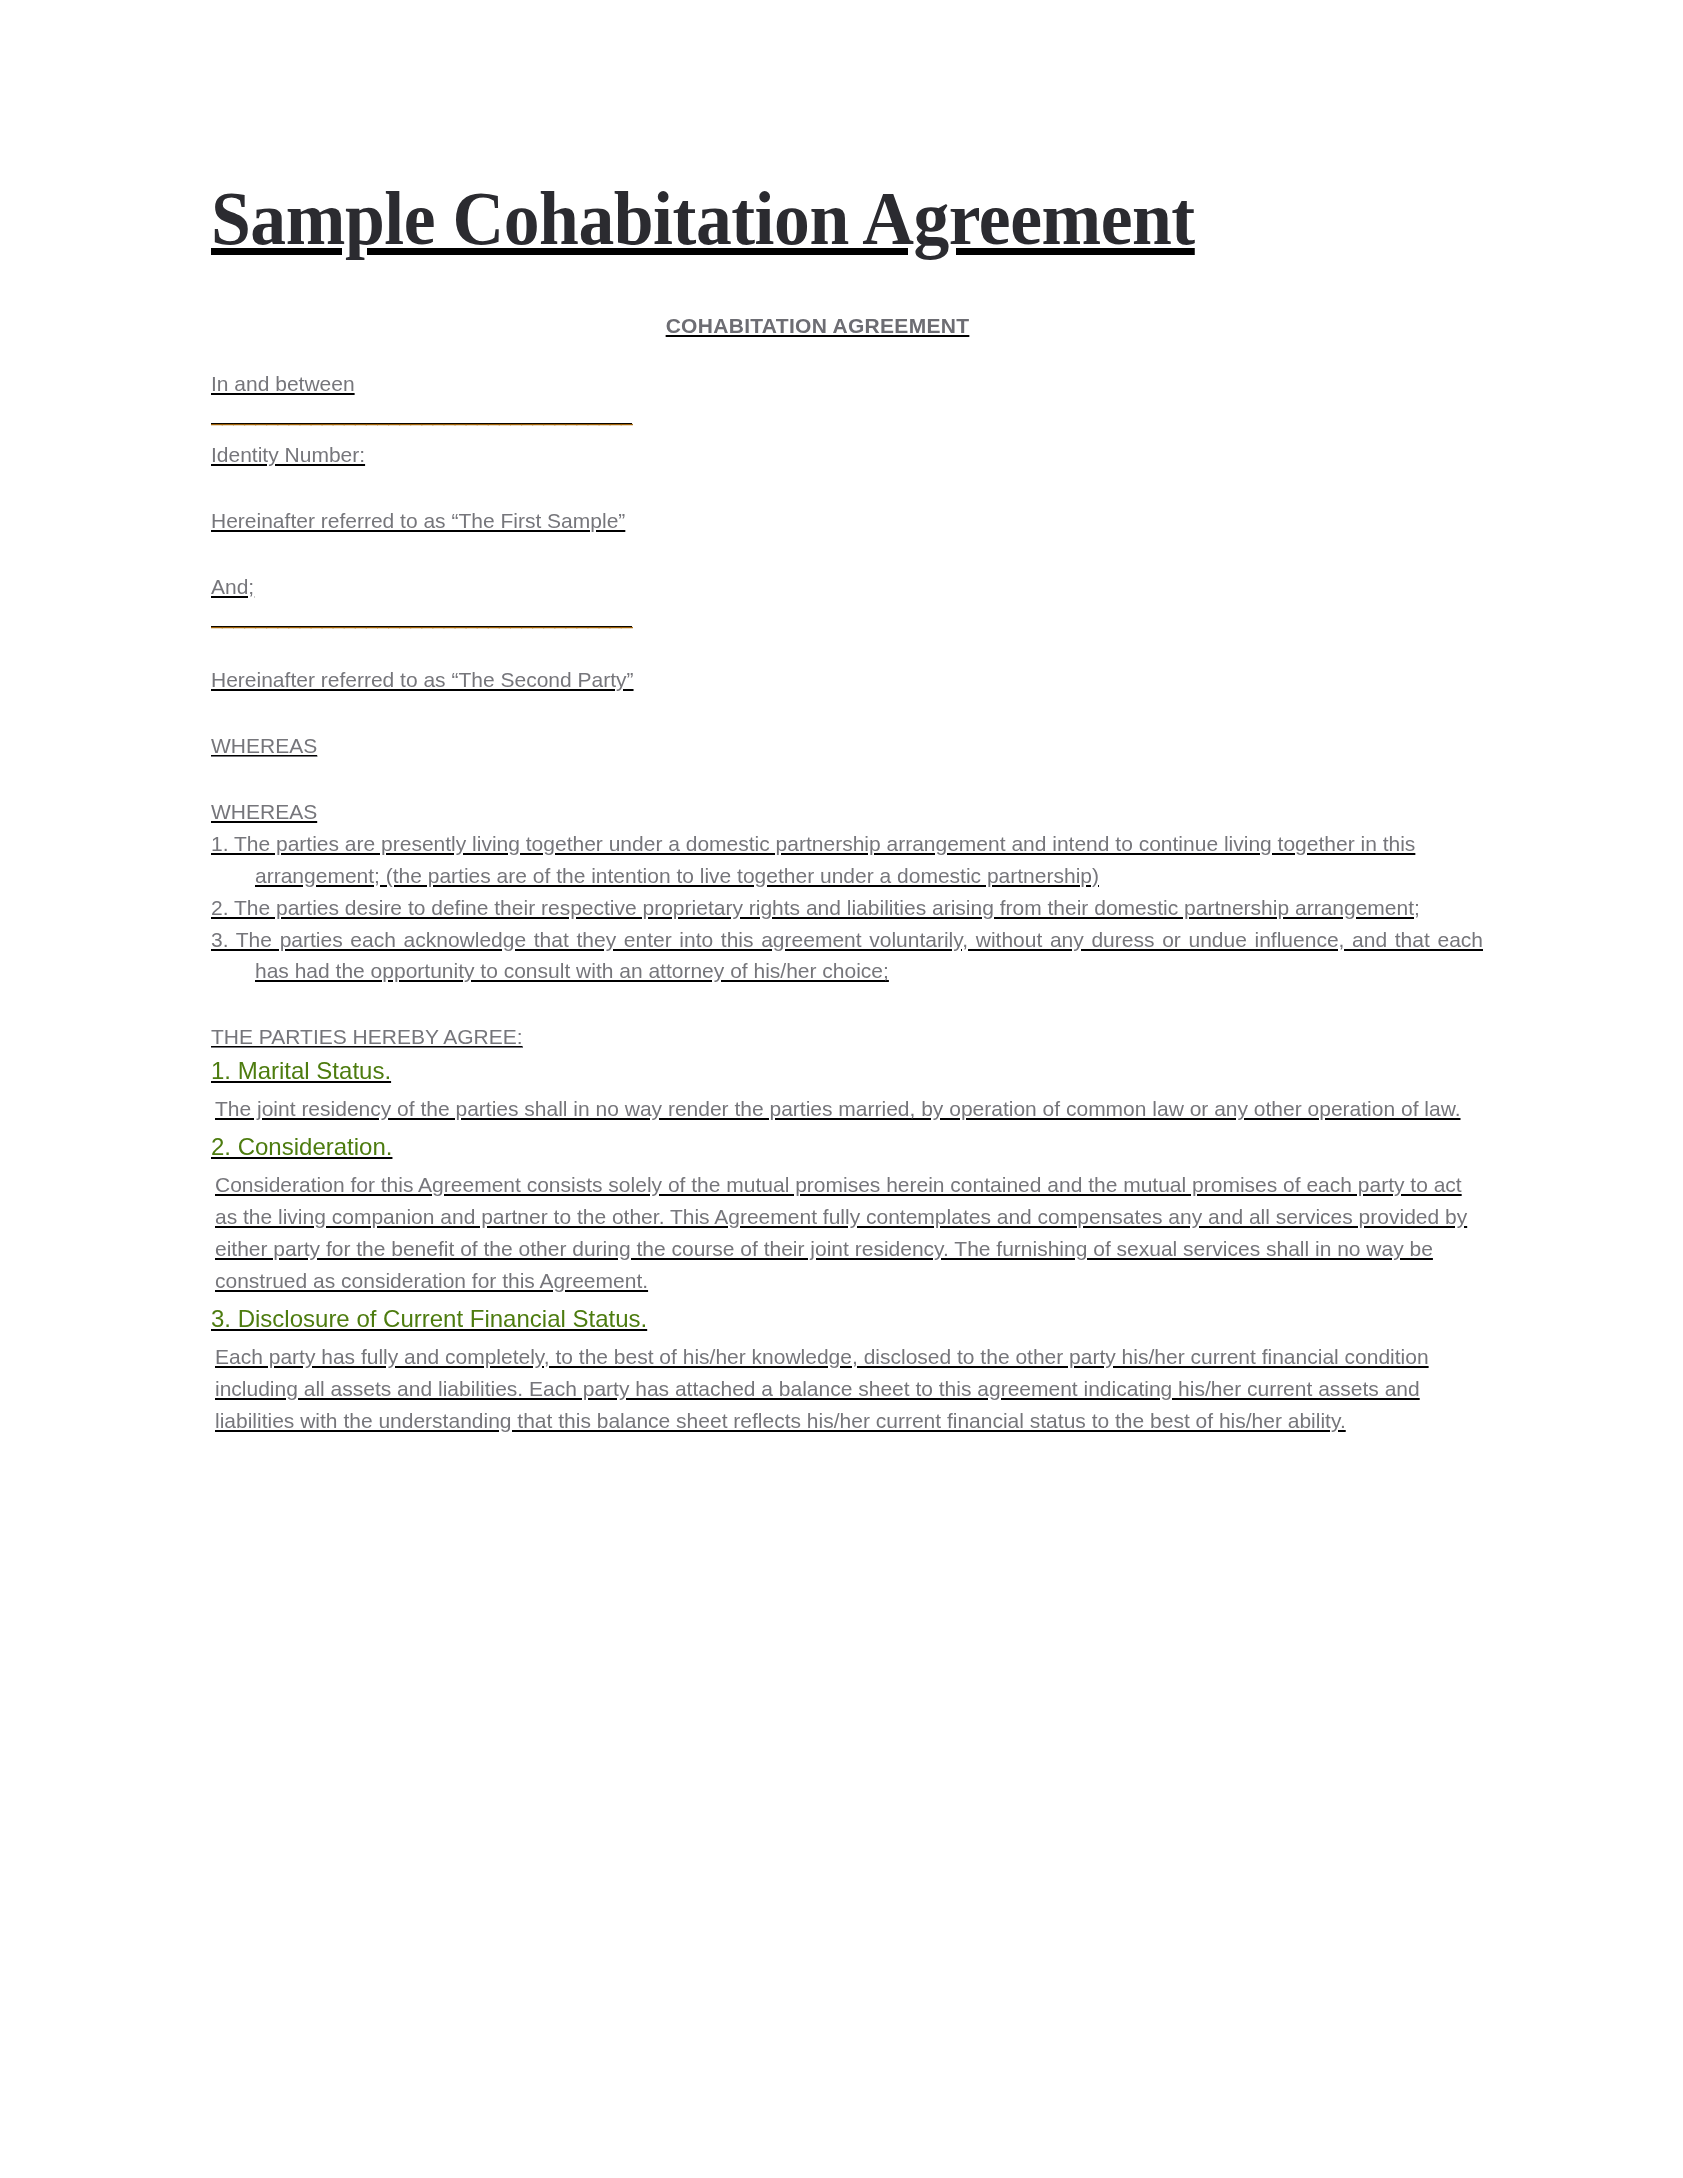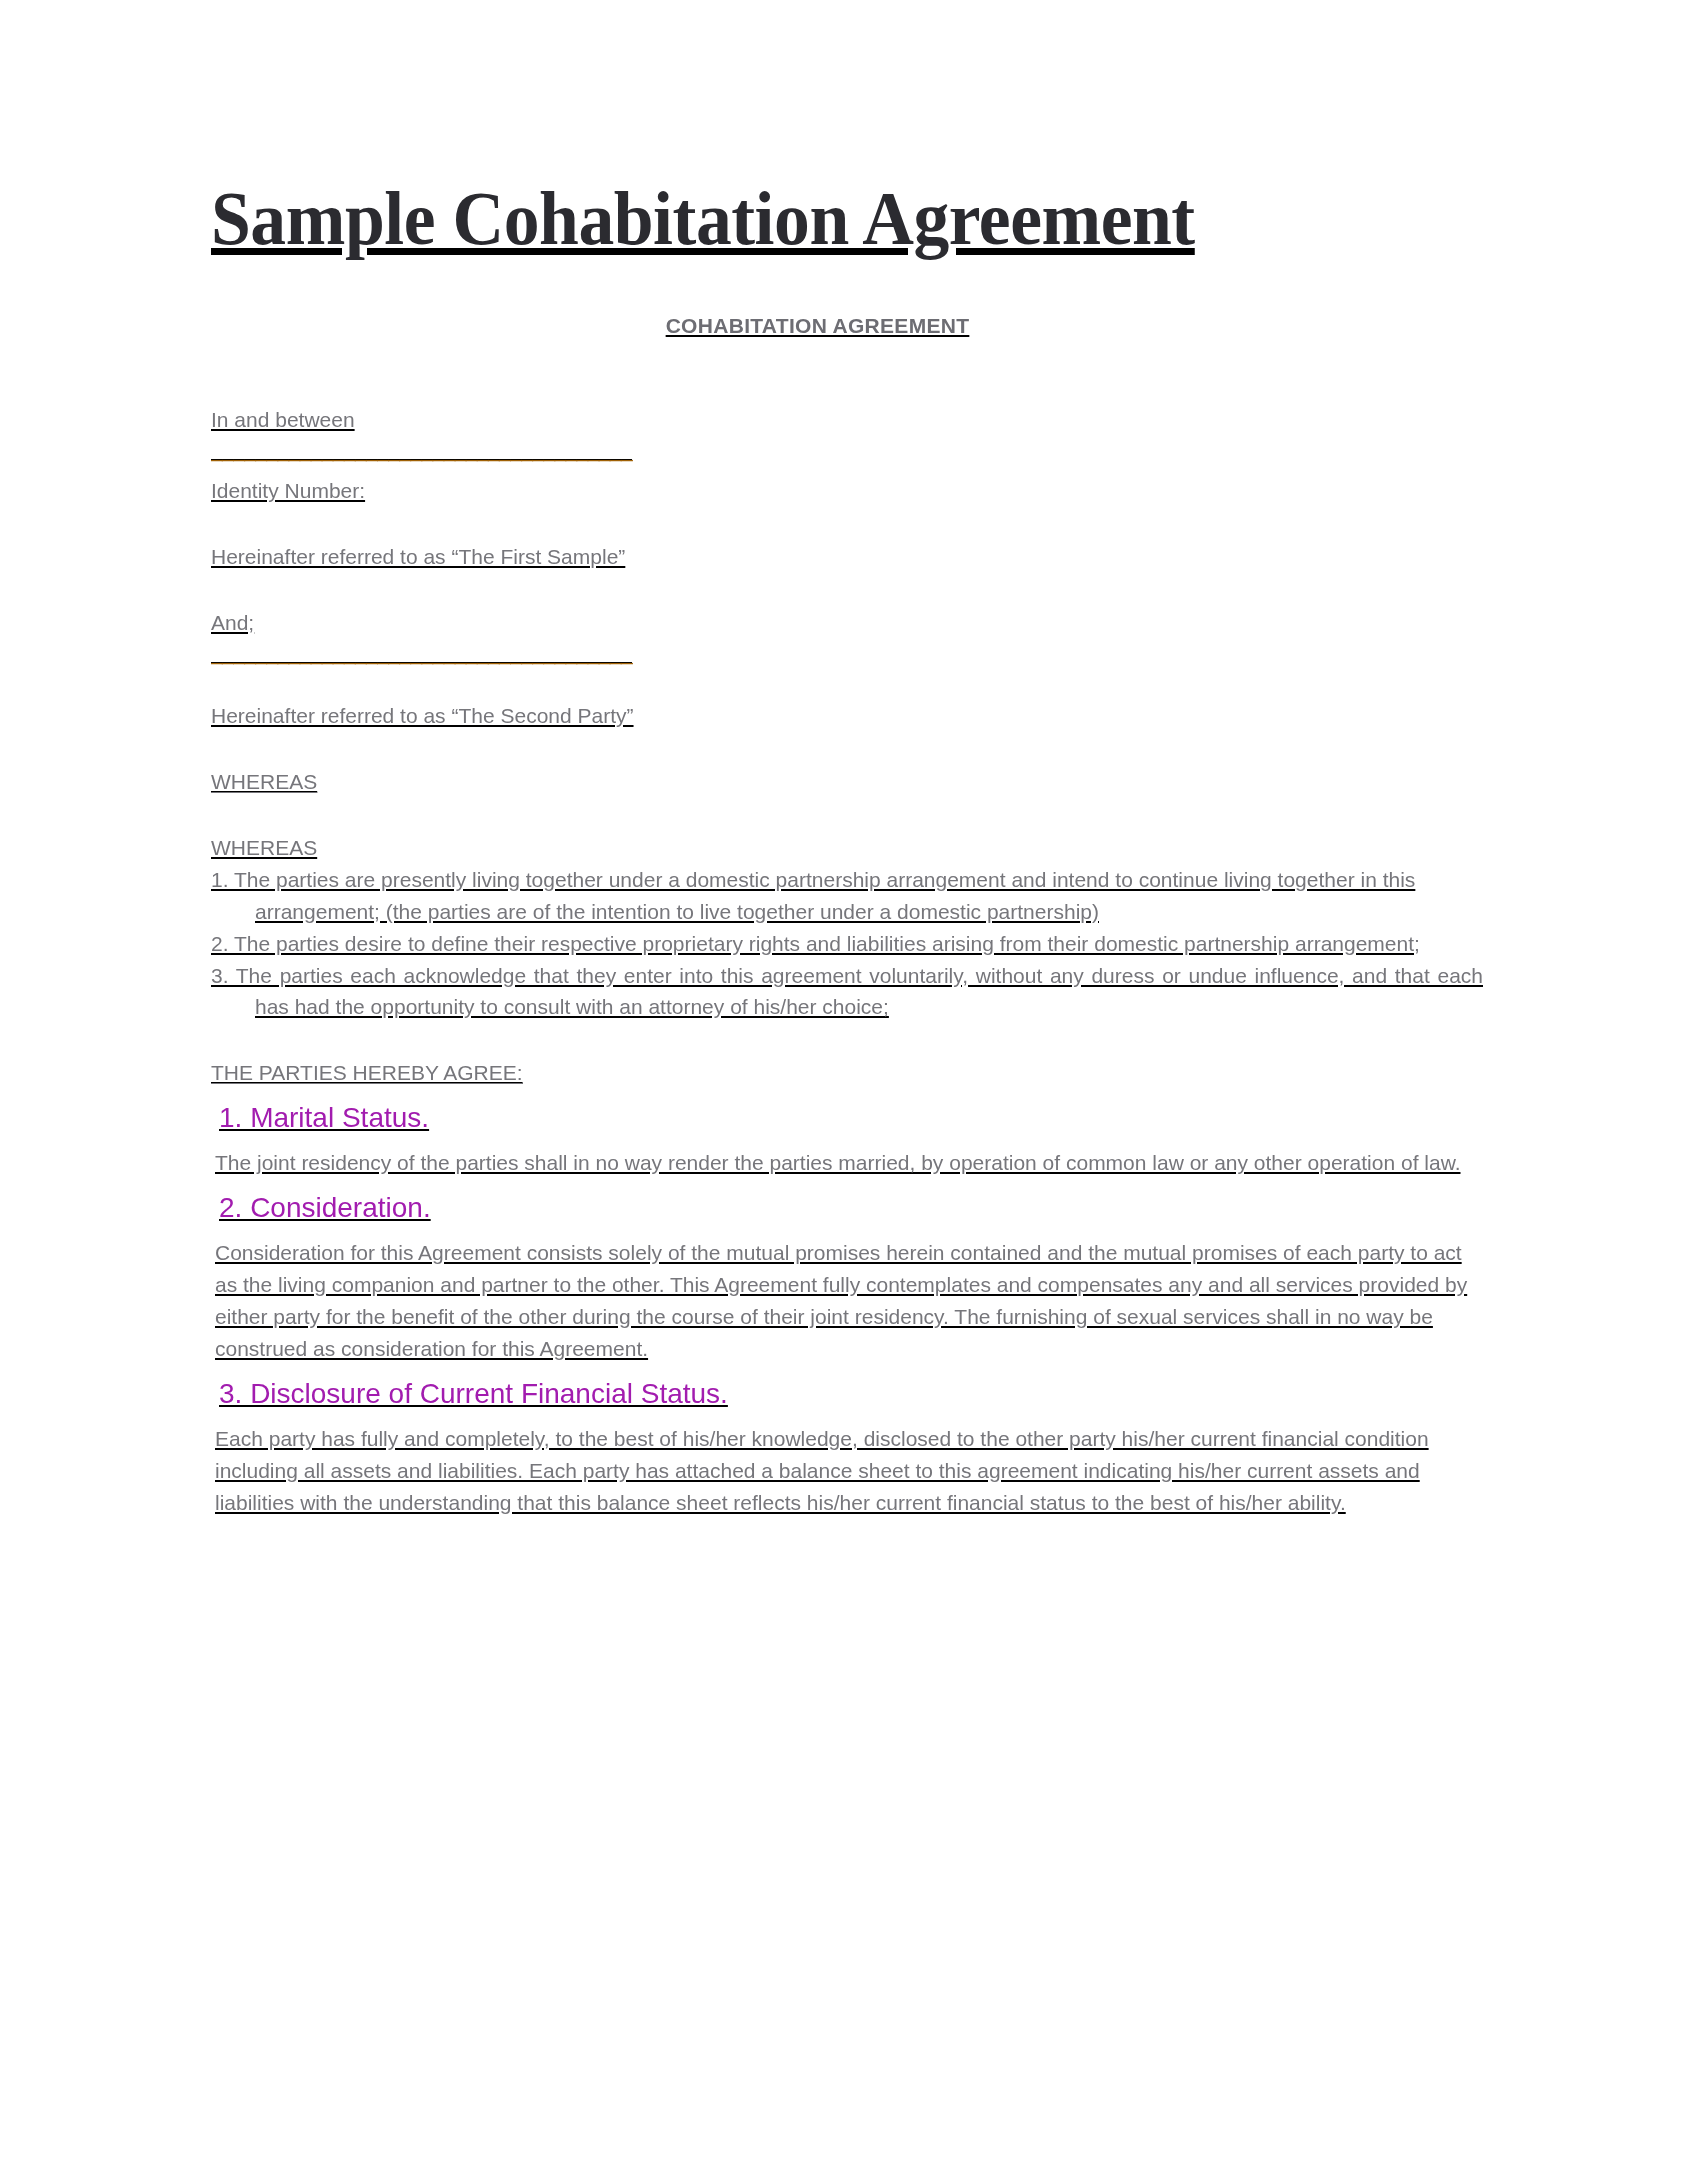--- a/index.html
+++ b/index.html
@@ -58,21 +58,21 @@
   }
 
   
   .para {
     font-size: 21px;
     line-height: 1.52;
     color: #76767b;
     margin: 0;
   }
 
-  .gap-lg { margin-top: 66px; }
+  .gap-lg { margin-top: 30px; }
   .gap-md { margin-top: 34px; }
   .gap-xs { margin-top: 12px; }
 
   
   .blank-line {
     font-size: 21px;
     line-height: 1.3;
     color: #a16207;
     letter-spacing: -0.6px;
     margin: 0;
@@ -96,24 +96,24 @@
     padding-left: 44px;
     text-indent: -44px;
   }
   .whereas-item.justify {
     text-align: justify;
     text-justify: inter-word;
   }
 
   
   .clause-head {
-    font-size: 28px;
+    font-size: 24px;
     line-height: 1.5;
-    color: #a21caf;
-    margin: 8px;
+    color: #4d7c0f;
+    margin: 0;
   }
   .clause-body {
     font-size: 21px;
     line-height: 1.52;
     color: #76767b;
     margin: 4px;
   }
 </style>
 </head>
 <body>

